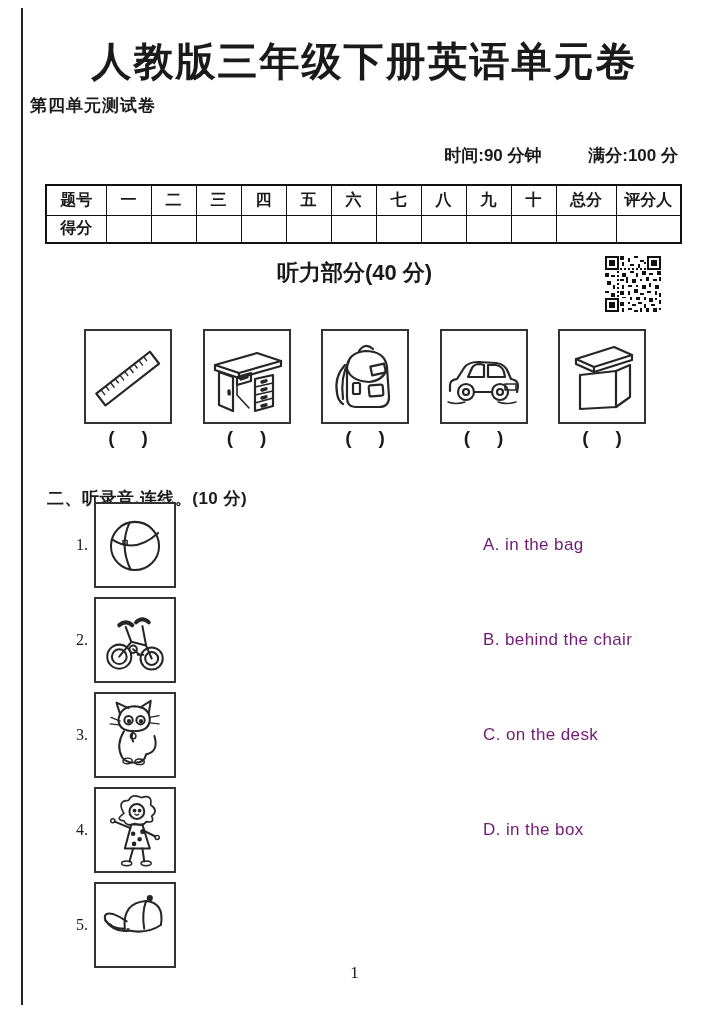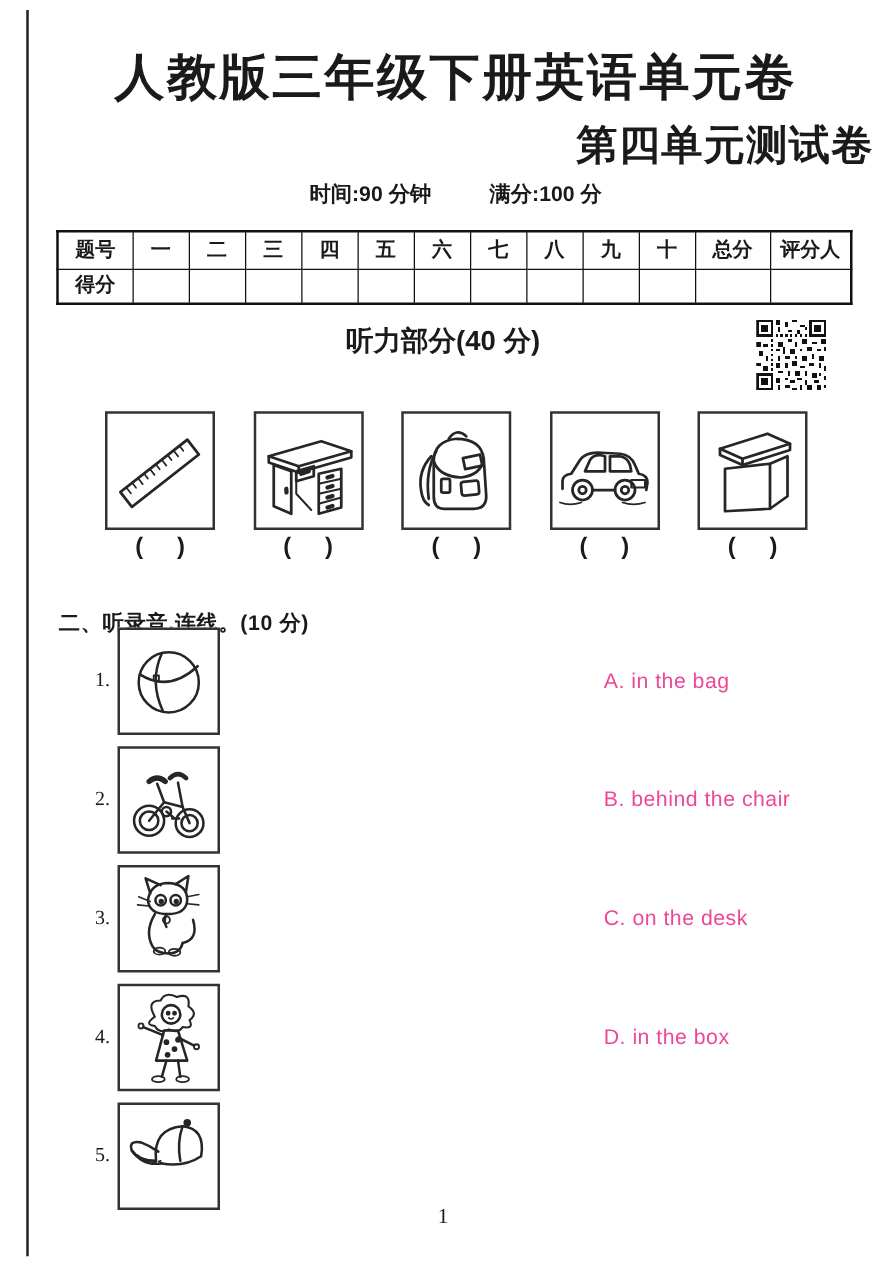--- a/index.html
+++ b/index.html
@@ -6,23 +6,23 @@
   html,body { background:#e9e9e9; }
   .page {
     position:relative; width:709px; height:1024px; margin:0 auto;
     background:#ffffff; overflow:hidden;
     font-family:"Liberation Sans", sans-serif; color:#1a1a1a;
   }
   .edge-line { position:absolute; left:21px; top:8px; width:2px; height:997px; background:#222; }
 
   .title { position:absolute; top:34px; left:30px; right:10px; text-align:center;
            font-size:40px; font-weight:bold; letter-spacing:2px; }
-  .subtitle { position:absolute; top:94px; left:30px; right:10px; text-align:right;
-              font-size:33px; font-weight:bold; letter-spacing:1px; }
-  .info { position:absolute; top:144px; left:30px; right:10px; text-align:center;
+  .subtitle { position:absolute; top:94px; left:30px; right:10px; text-align:left;
+              font-size:17px; font-weight:bold; letter-spacing:1px; }
+  .info { position:absolute; top:144px; left:30px; right:10px; text-align:right;
           font-size:17px; font-weight:bold; }
   .info span { margin:0 21px; }
 
   table.score { position:absolute; left:45px; top:184px; width:635px;
                 border-collapse:collapse; table-layout:fixed;padding-left:28px; }
   table.score th, table.score td {
     border:1px solid #111; font-size:16px; font-weight:bold; text-align:center; padding:0;
   }
   table.score { border:2px solid #111; }
   table.score tr:nth-child(1) th { height:30px; }
@@ -45,21 +45,21 @@
                display:flex; justify-content:space-between; }
   .paren-cell { width:88px; display:flex; justify-content:center; gap:27px;
                 font-size:19px; font-weight:bold; }
 
   .match-row { position:absolute; left:0; width:709px; height:88px; }
   .match-num { position:absolute; left:58px; width:30px; top:50%; transform:translateY(-50%);
                text-align:right; font-size:16px; font-family:"Liberation Serif", serif; }
   .match-box { position:absolute; left:94px; top:1px; width:82px; height:86px;
                border:2px solid #333; display:flex; align-items:center; justify-content:center; background:#fff; }
   .match-option { position:absolute; left:483px; top:50%; transform:translateY(-50%);
-                  font-size:17px; letter-spacing:0.4px; color:#ec4899; font-weight:500; }
+                  font-size:17px; letter-spacing:0.4px; color:#701a75; font-weight:500; }
 
   .page-number { position:absolute; top:963px; left:0; right:0; text-align:center;
                  font-size:17px; font-family:"Liberation Serif", serif; }
 
   svg.line-art { stroke:#262626; fill:none; stroke-width:2.2; stroke-linecap:round; stroke-linejoin:round; }
 </style>
 </head>
 <body>
 
 <div class="page">

